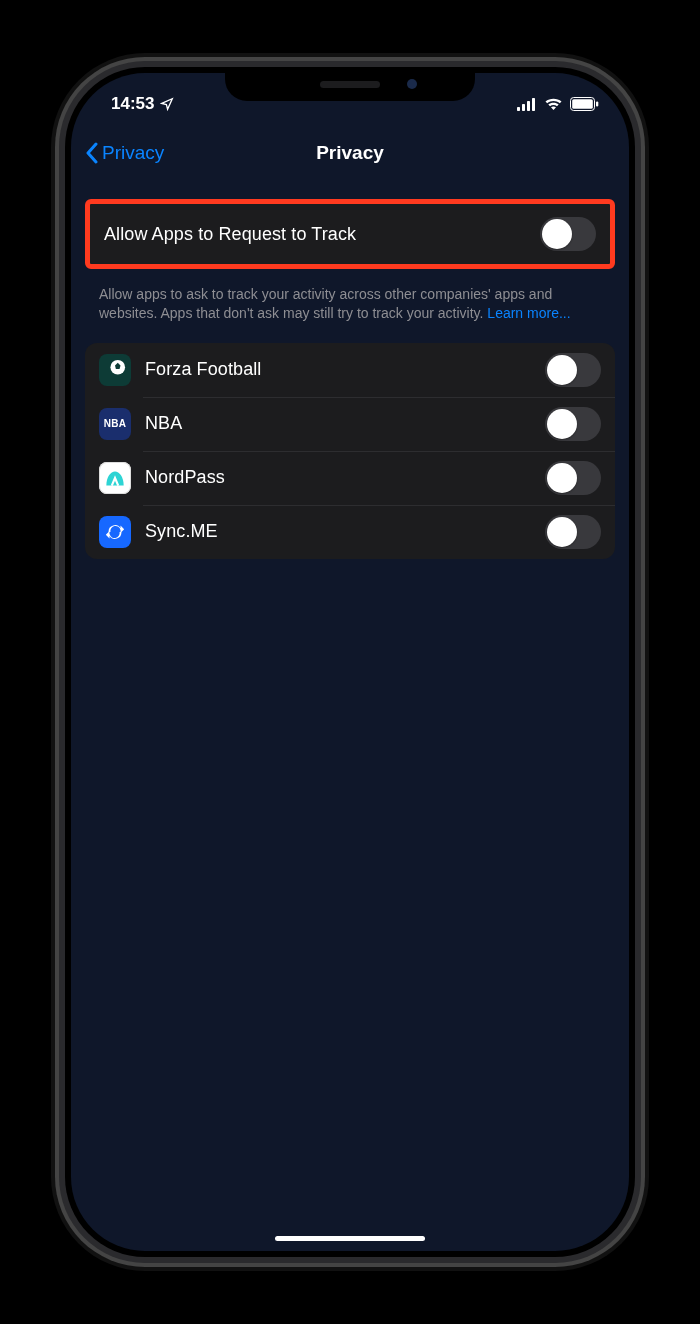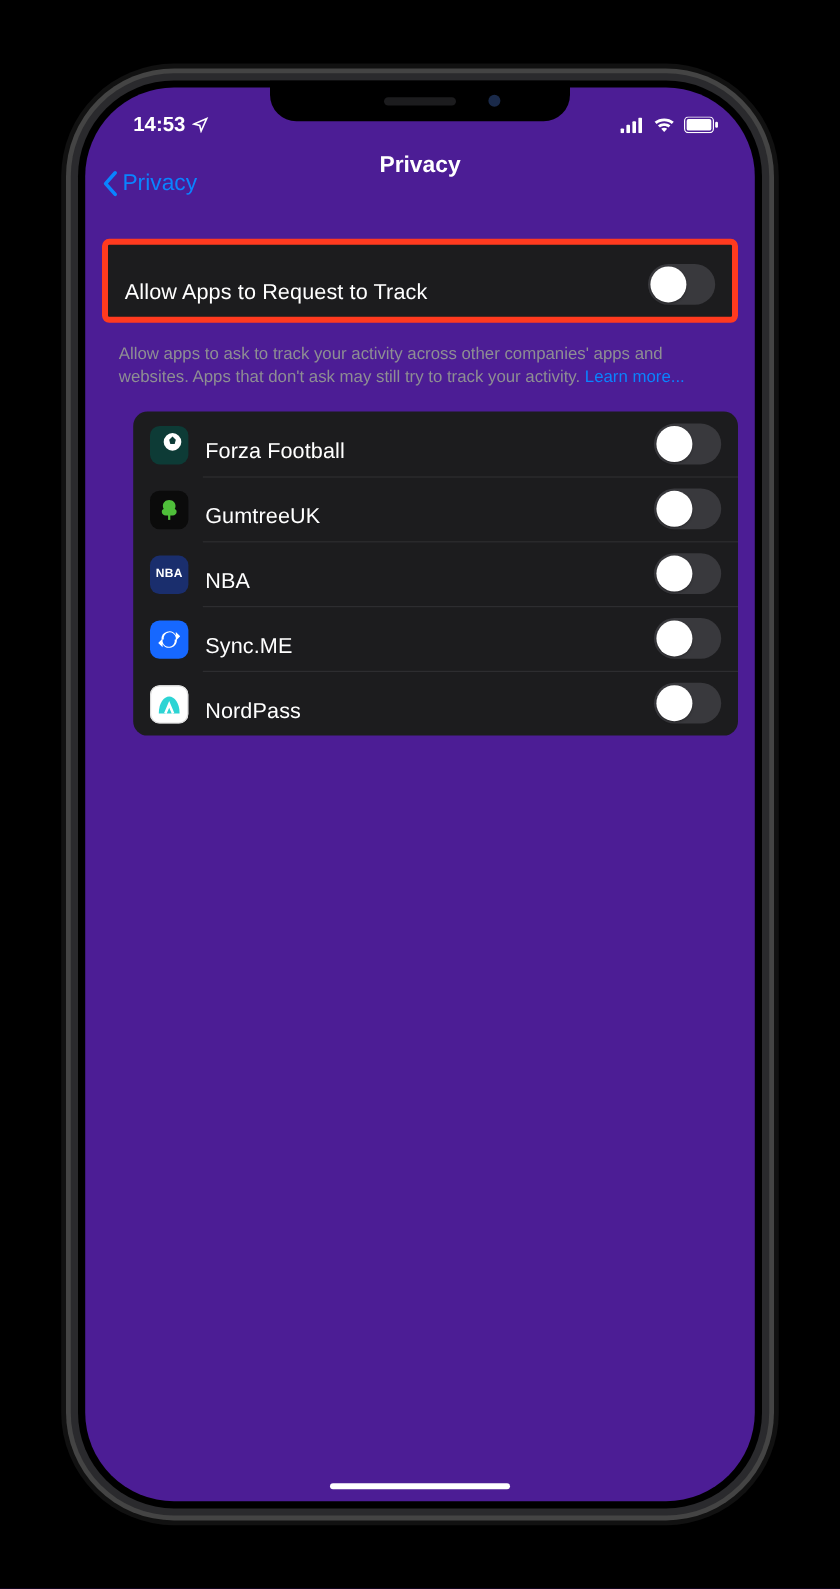--- a/index.html
+++ b/index.html
@@ -35,38 +35,39 @@
     align-items: center;
     justify-content: center;
     gap: 50px;
   }
   .speaker { width: 60px; height: 7px; background: #1c1c1e; border-radius: 4px; }
   .camdot { width: 10px; height: 10px; background: #1a2a4a; border-radius: 50%; position: absolute; right: 58px; top: 12px; }
   .screen {
     position: absolute;
     inset: 6px;
     border-radius: 74px;
-    background: #4c1d95;
+    background: #0f172a;
     overflow: hidden;
   }
   .statusbar {
     height: 48px;
     display: flex;
     align-items: center;
     justify-content: space-between;
     padding: 14px 30px 0 40px;
     font-size: 17px;
     font-weight: 600;
   }
   .sb-left { display: flex; align-items: center; gap: 6px; }
   .sb-right { display: flex; align-items: center; gap: 7px; }
   .icon-cell, .icon-wifi, .icon-batt, .icon-loc { display: inline-flex; }
   .navbar {
     height: 52px;
     display: flex;
+    align-items: center;
     position: relative;
     padding: 0 14px;
     margin-top: 6px;
   }
   .nav-back {
     display: flex; align-items: center;
     color: #0a84ff;
     font-size: 19px;
     gap: 4px;
   }
@@ -76,21 +77,21 @@
     font-size: 19px; font-weight: 600;
   }
   .content { padding: 20px 14px 0 14px; }
   .group {
     background: #1c1c1e;
     border-radius: 12px;
     overflow: hidden;
   }
   .row {
     display: flex;
-    align-items: flex-end;
+    align-items: center;
     min-height: 50px;
     padding: 10px 14px;
     position: relative;
   }
   .row + .row::before {
     content: "";
     position: absolute;
     left: 58px; right: 0; top: 0;
     height: 1px;
     background: #2d2d30;
@@ -207,77 +208,65 @@
           <div class="toggle">
             <div class="knob"></div>
           </div>
         </div>
       </div>
 
       <div class="footer-text">
         <span>Allow apps to ask to track your activity across other companies' apps and websites. Apps that don't ask may still try to track your activity. </span><span class="link">Learn more...</span>
       </div>
 
-      <div class="group" id="apps-group" style="margin-top:20px;margin-left:26px;">
+      <div class="group" id="apps-group" style="margin-top:20px;">
           <div class="row">
             <div class="app-icon" style="background: rgb(13, 59, 54);">
               <svg width="22" height="22" viewBox="0 0 24 24">
                 <circle cx="15" cy="9" r="8" fill="#fff"></circle>
                 <path d="M15 4 L18 7 L17 11 L13 11 L12 7 Z" fill="#0d3b36"></path>
               </svg>
             </div>
             <div class="row-label">Forza Football</div>
             <div class="toggle">
               <div class="knob"></div>
             </div>
           </div>
           <div class="row">
-            <div class="app-icon" style="background: rgb(11, 11, 11);">
-              <svg width="22" height="22" viewBox="0 0 24 24">
-                <path d="M12 3 C7 3 5 8 7 11 C4 12 5 17 9 17 L15 17 C19 17 20 12 17 11 C19 8 17 3 12 3 Z" fill="#4fbf3a"></path>
-                <rect x="11" y="16" width="2" height="5" fill="#4fbf3a"></rect>
-              </svg>
-            </div>
-            <div class="row-label">GumtreeUK</div>
-            <div class="toggle">
-              <div class="knob"></div>
-            </div>
-          </div>
-          <div class="row">
             <div class="app-icon" style="background: rgb(26, 46, 109);">
               <span style="color:#fff;font-size:10px;letter-spacing:0.3px">NBA</span>
             </div>
             <div class="row-label">NBA</div>
+            <div class="toggle">
+              <div class="knob"></div>
+            </div>
+          </div>
+          <div class="row">
+            <div class="app-icon" style="background: rgb(255, 255, 255); box-shadow: rgb(221, 221, 221) 0px 0px 0px 1px inset;">
+              <svg width="26" height="26" viewBox="0 0 24 24">
+                <path d="M4 19 C4 11 8 6 12 6 C16 6 20 11 20 19 Z" fill="#2dd4d4"></path>
+                <path d="M9 19 L12 12 L15 19" stroke="#fff" stroke-width="2" fill="none"></path>
+              </svg>
+            </div>
+            <div class="row-label">NordPass</div>
             <div class="toggle">
               <div class="knob"></div>
             </div>
           </div>
           <div class="row">
             <div class="app-icon" style="background: rgb(22, 104, 255);">
               <svg width="22" height="22" viewBox="0 0 24 24">
                 <path d="M5 12 A7 7 0 0 1 18 8 L18 5 L22 9 L18 13 L18 10 A5 5 0 0 0 7 12 Z" fill="#fff"></path>
                 <path d="M19 12 A7 7 0 0 1 6 16 L6 19 L2 15 L6 11 L6 14 A5 5 0 0 0 17 12 Z" fill="#fff"></path>
               </svg>
             </div>
             <div class="row-label">Sync.ME</div>
             <div class="toggle">
               <div class="knob"></div>
             </div>
           </div>
-          <div class="row">
-            <div class="app-icon" style="background: rgb(255, 255, 255); box-shadow: rgb(221, 221, 221) 0px 0px 0px 1px inset;">
-              <svg width="26" height="26" viewBox="0 0 24 24">
-                <path d="M4 19 C4 11 8 6 12 6 C16 6 20 11 20 19 Z" fill="#2dd4d4"></path>
-                <path d="M9 19 L12 12 L15 19" stroke="#fff" stroke-width="2" fill="none"></path>
-              </svg>
-            </div>
-            <div class="row-label">NordPass</div>
-            <div class="toggle">
-              <div class="knob"></div>
-            </div>
-          </div>
         </div>
 
     </div>
 
     <div class="home-indicator"></div>
   </div>
 </div>
 
 </body></html>

